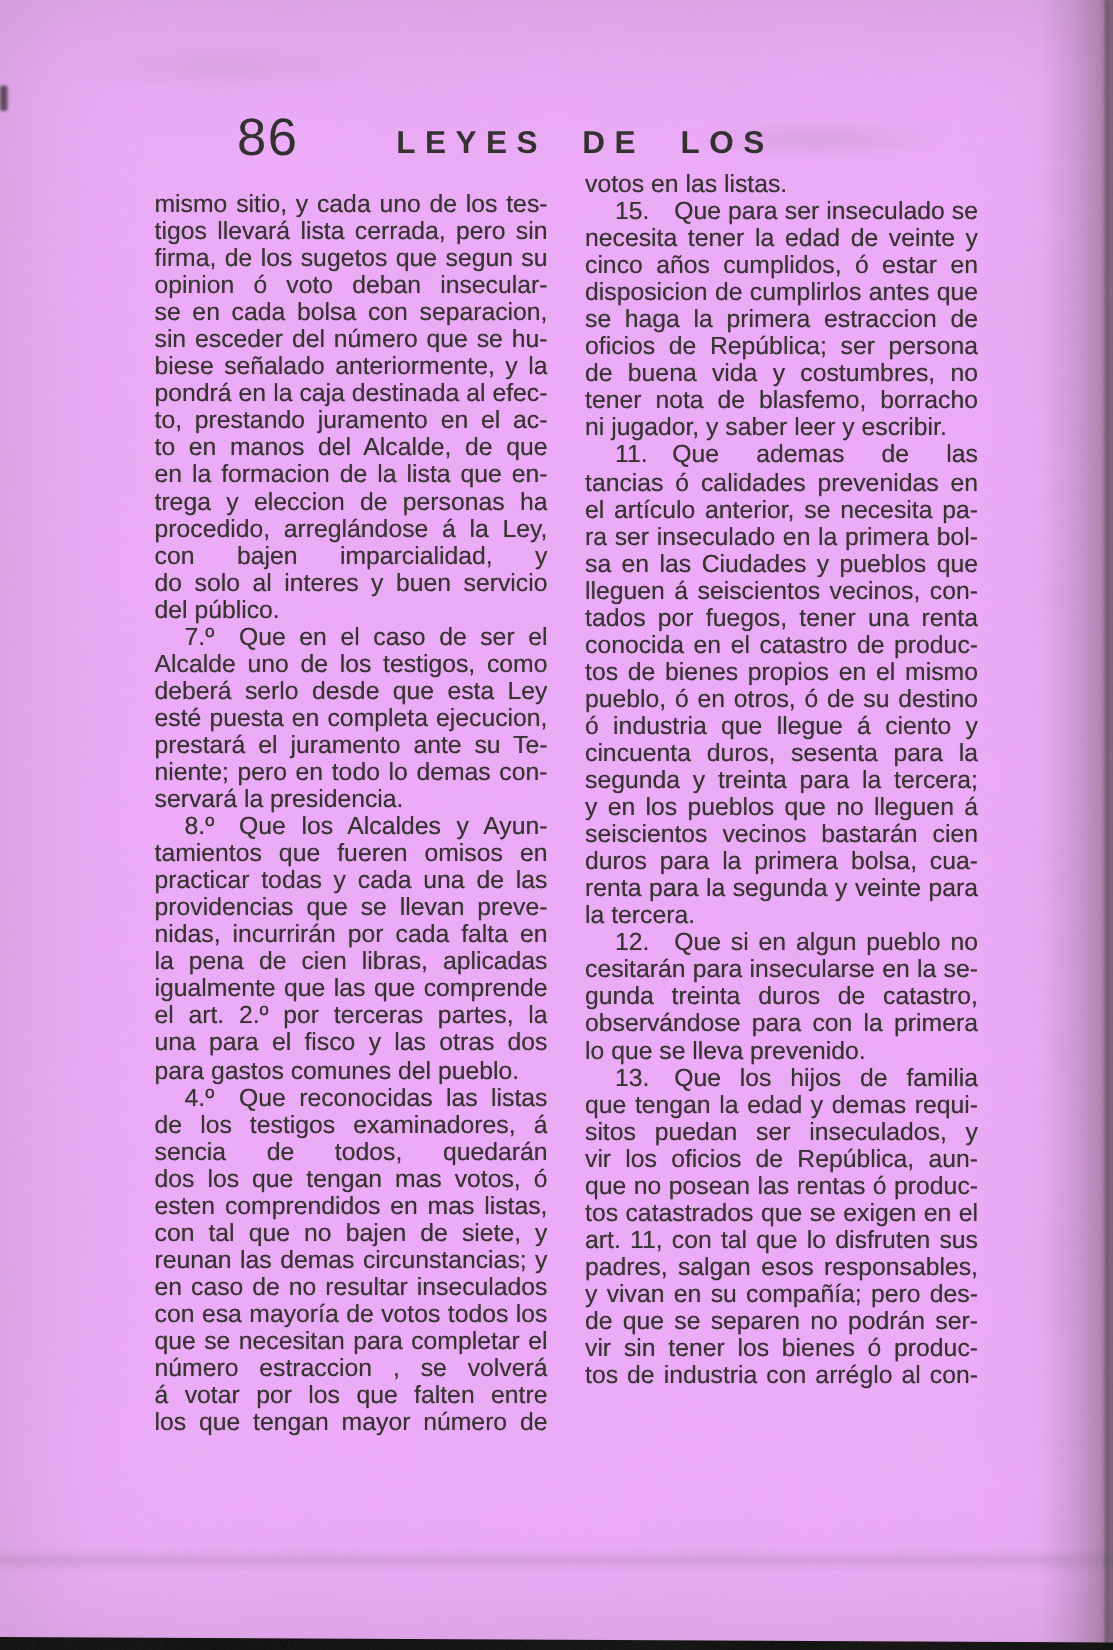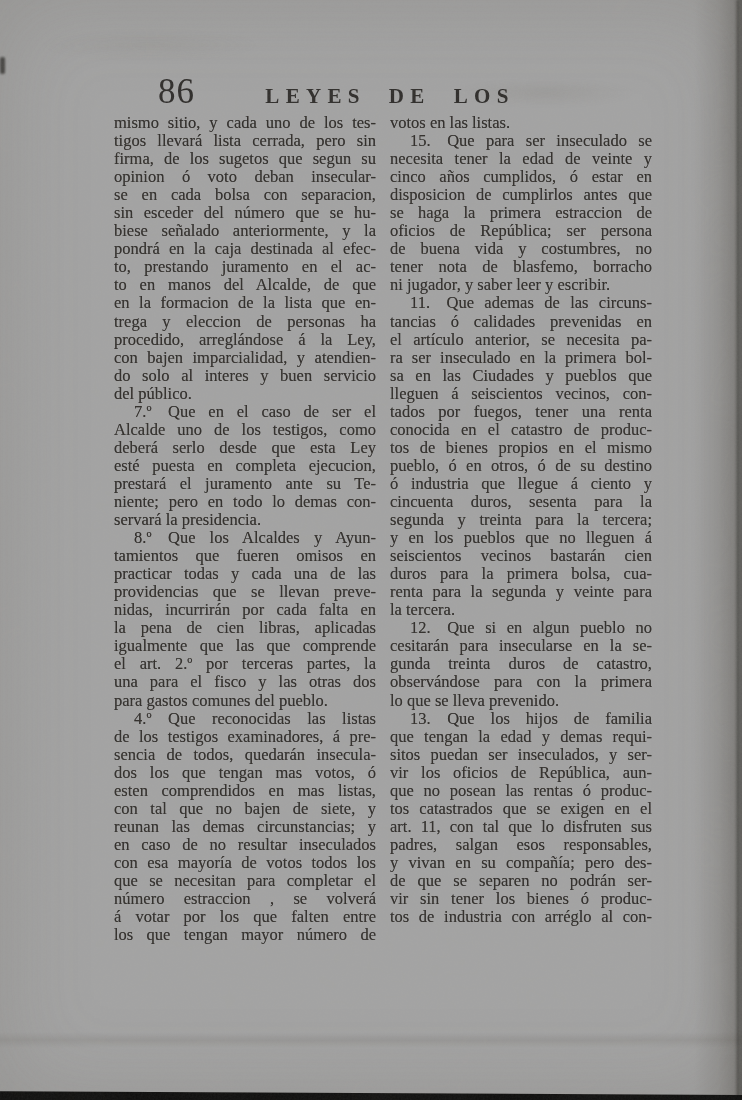--- a/index.html
+++ b/index.html
@@ -1,38 +1,38 @@
 <!DOCTYPE html>
 <html><head>
 <meta charset="utf-8">
 <style>
   html,body { margin:0; padding:0; }
   .page {
     position:relative; width:742px; height:1100px;
-    background:#a3a3a3;
+    background:#f0abfc;
     overflow:hidden;
-    font-family:Liberation Serif, serif;
+    font-family:Liberation Sans, sans-serif;
     box-shadow: inset 0 0 90px rgba(95,90,82,0.22);
   }
   .page-number {
     position:absolute; left:158px; top:72px;
     font-size:35px; color:#2c2a28; letter-spacing:1px;
   }
   .running-title {
     position:absolute; left:230px; top:84px; width:320px;
     text-align:center; font-size:21px; font-weight:bold;
     letter-spacing:0.30em; word-spacing:0.55em; color:#2c2a28;
   }
   .col {
     position:absolute; top:114px; width:262px;
     font-size:16.5px; line-height:18.05px;
     color:#2e2b28;
     text-shadow: 0 0 0.5px rgba(46,43,40,0.55);
   }
-  .col-left  { left:114px; }
+  .col-left  { left:103px;margin-top:13px; }
   .col-right { left:390px; }
   .line { text-align:justify; text-align-last:justify; height:18.05px; overflow:hidden; }
   .line.end   { text-align-last:left; }
   .line.start { text-indent:20px; }
 
   
   .right-shadow {
     position:absolute; top:0; right:0; width:48px; height:100%;
     background:linear-gradient(to right,
       rgba(70,66,60,0) 0%,

